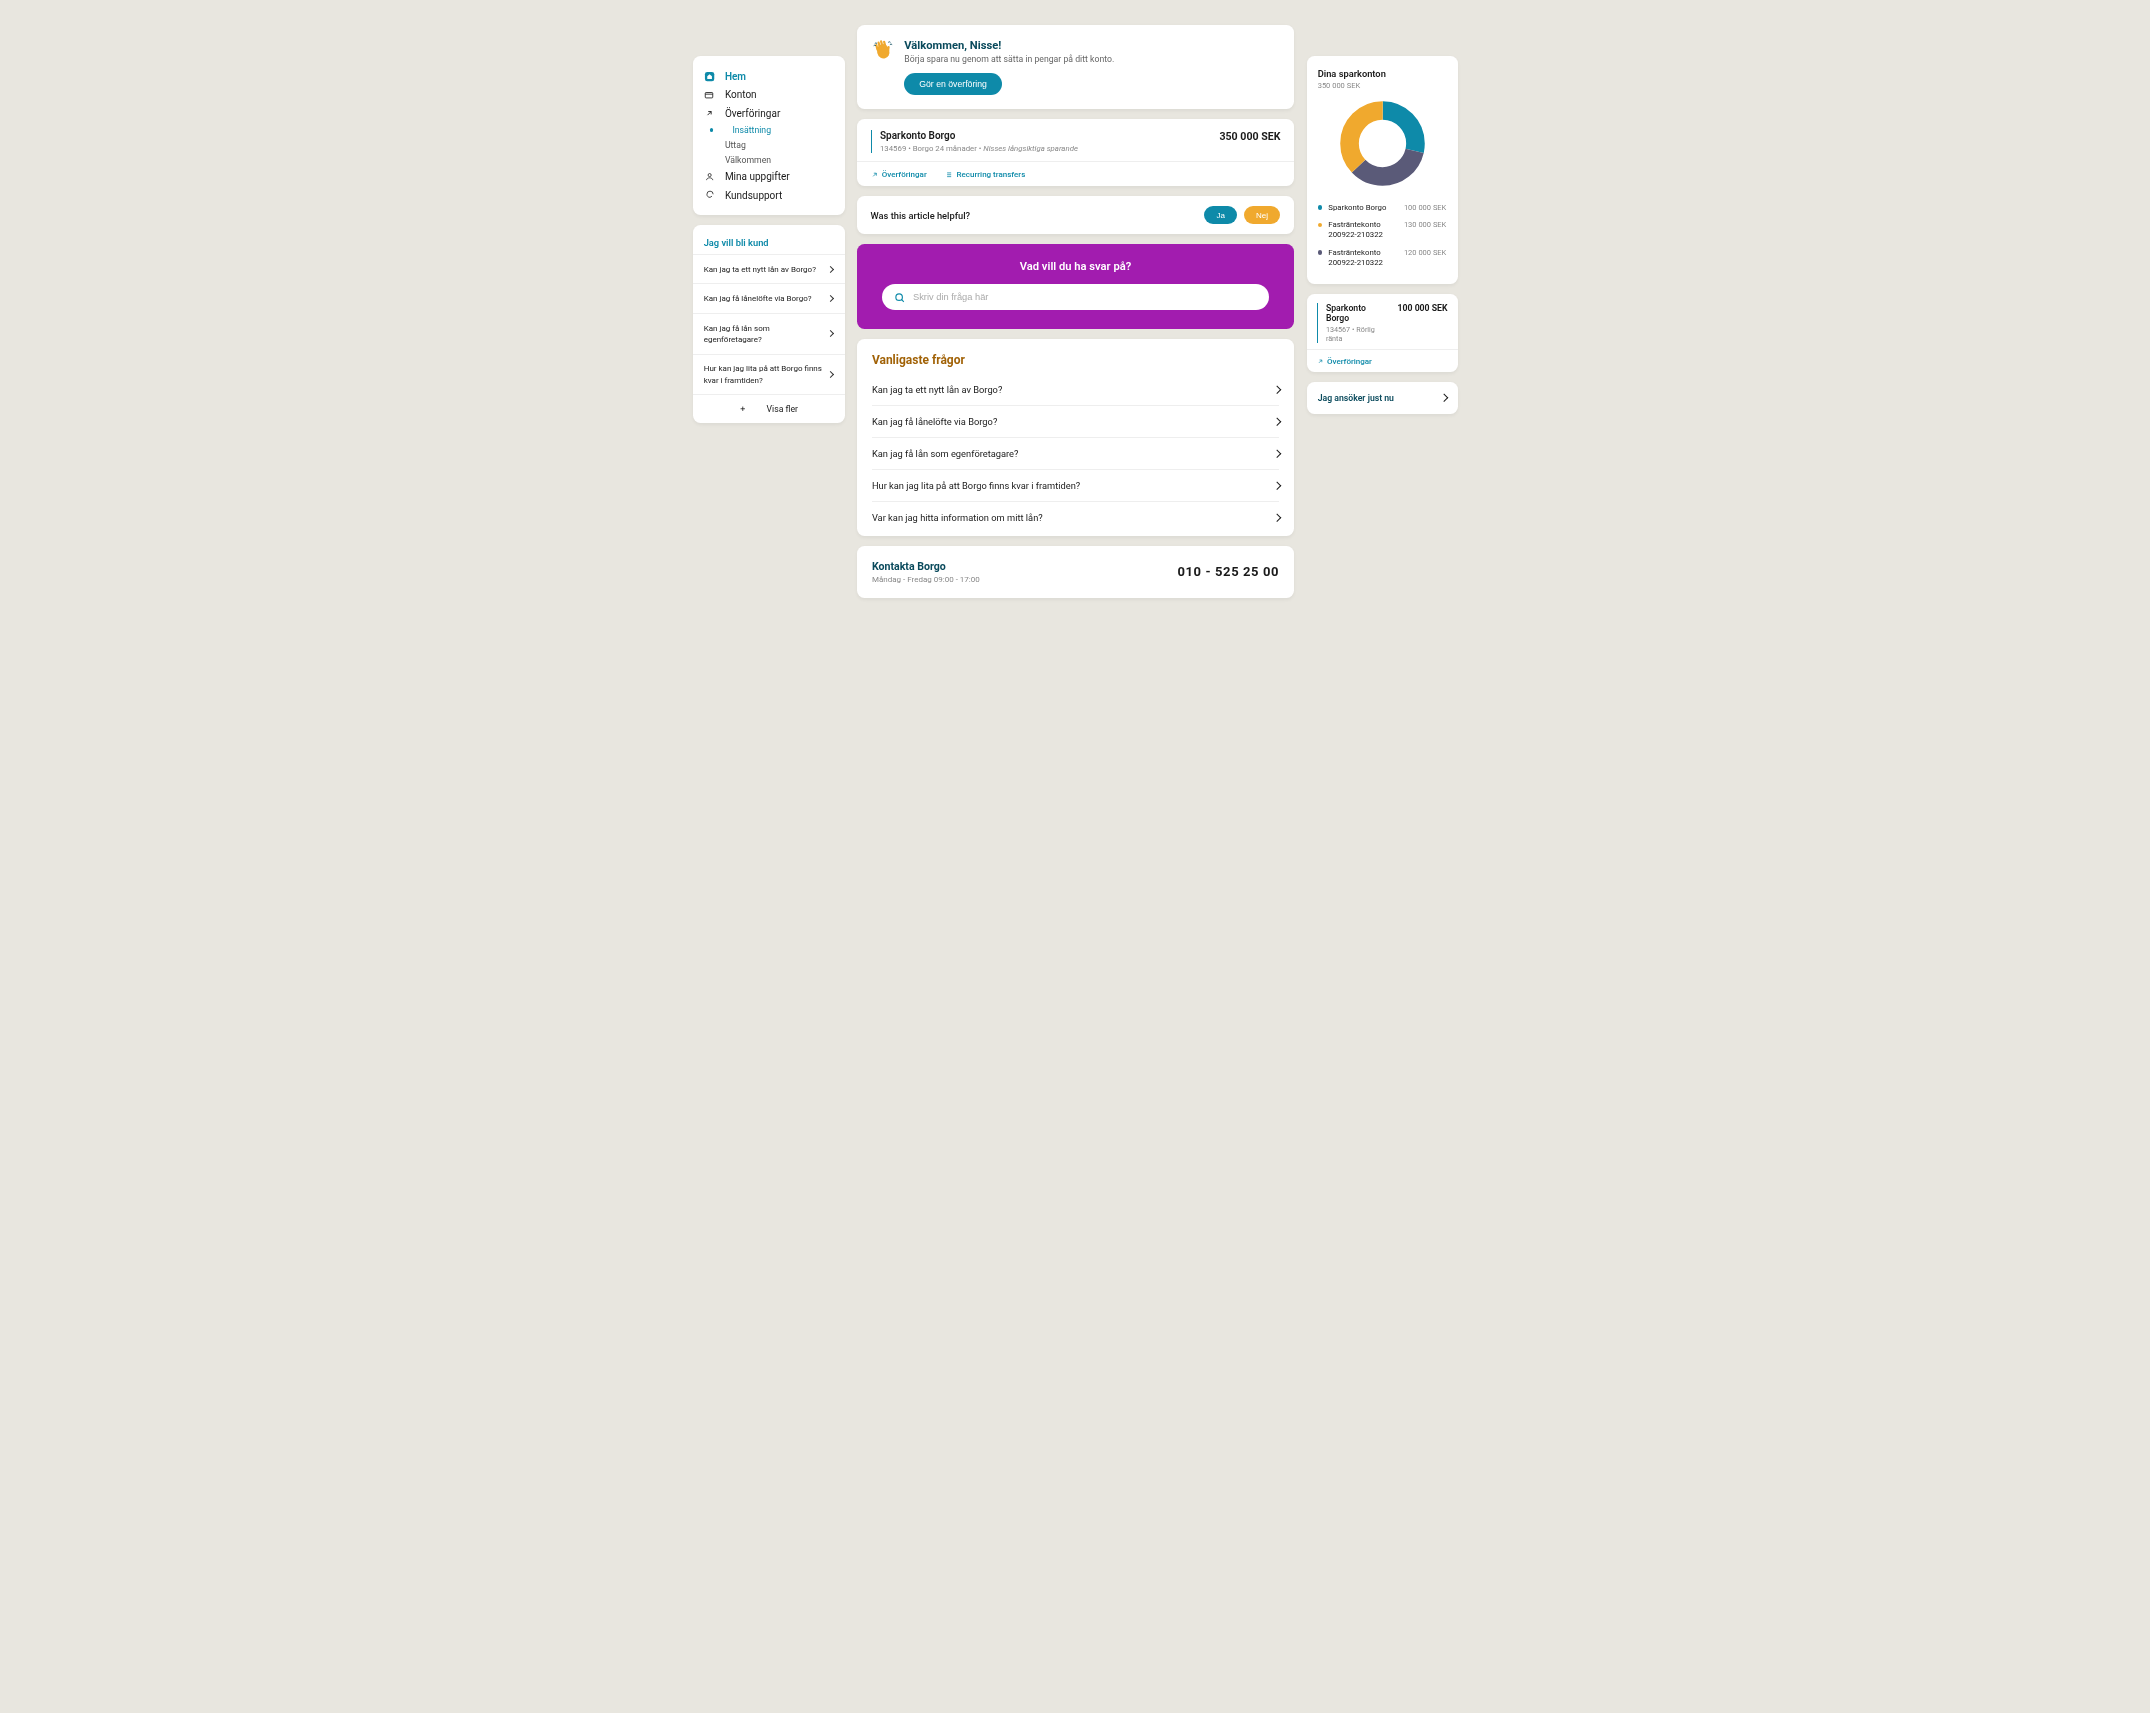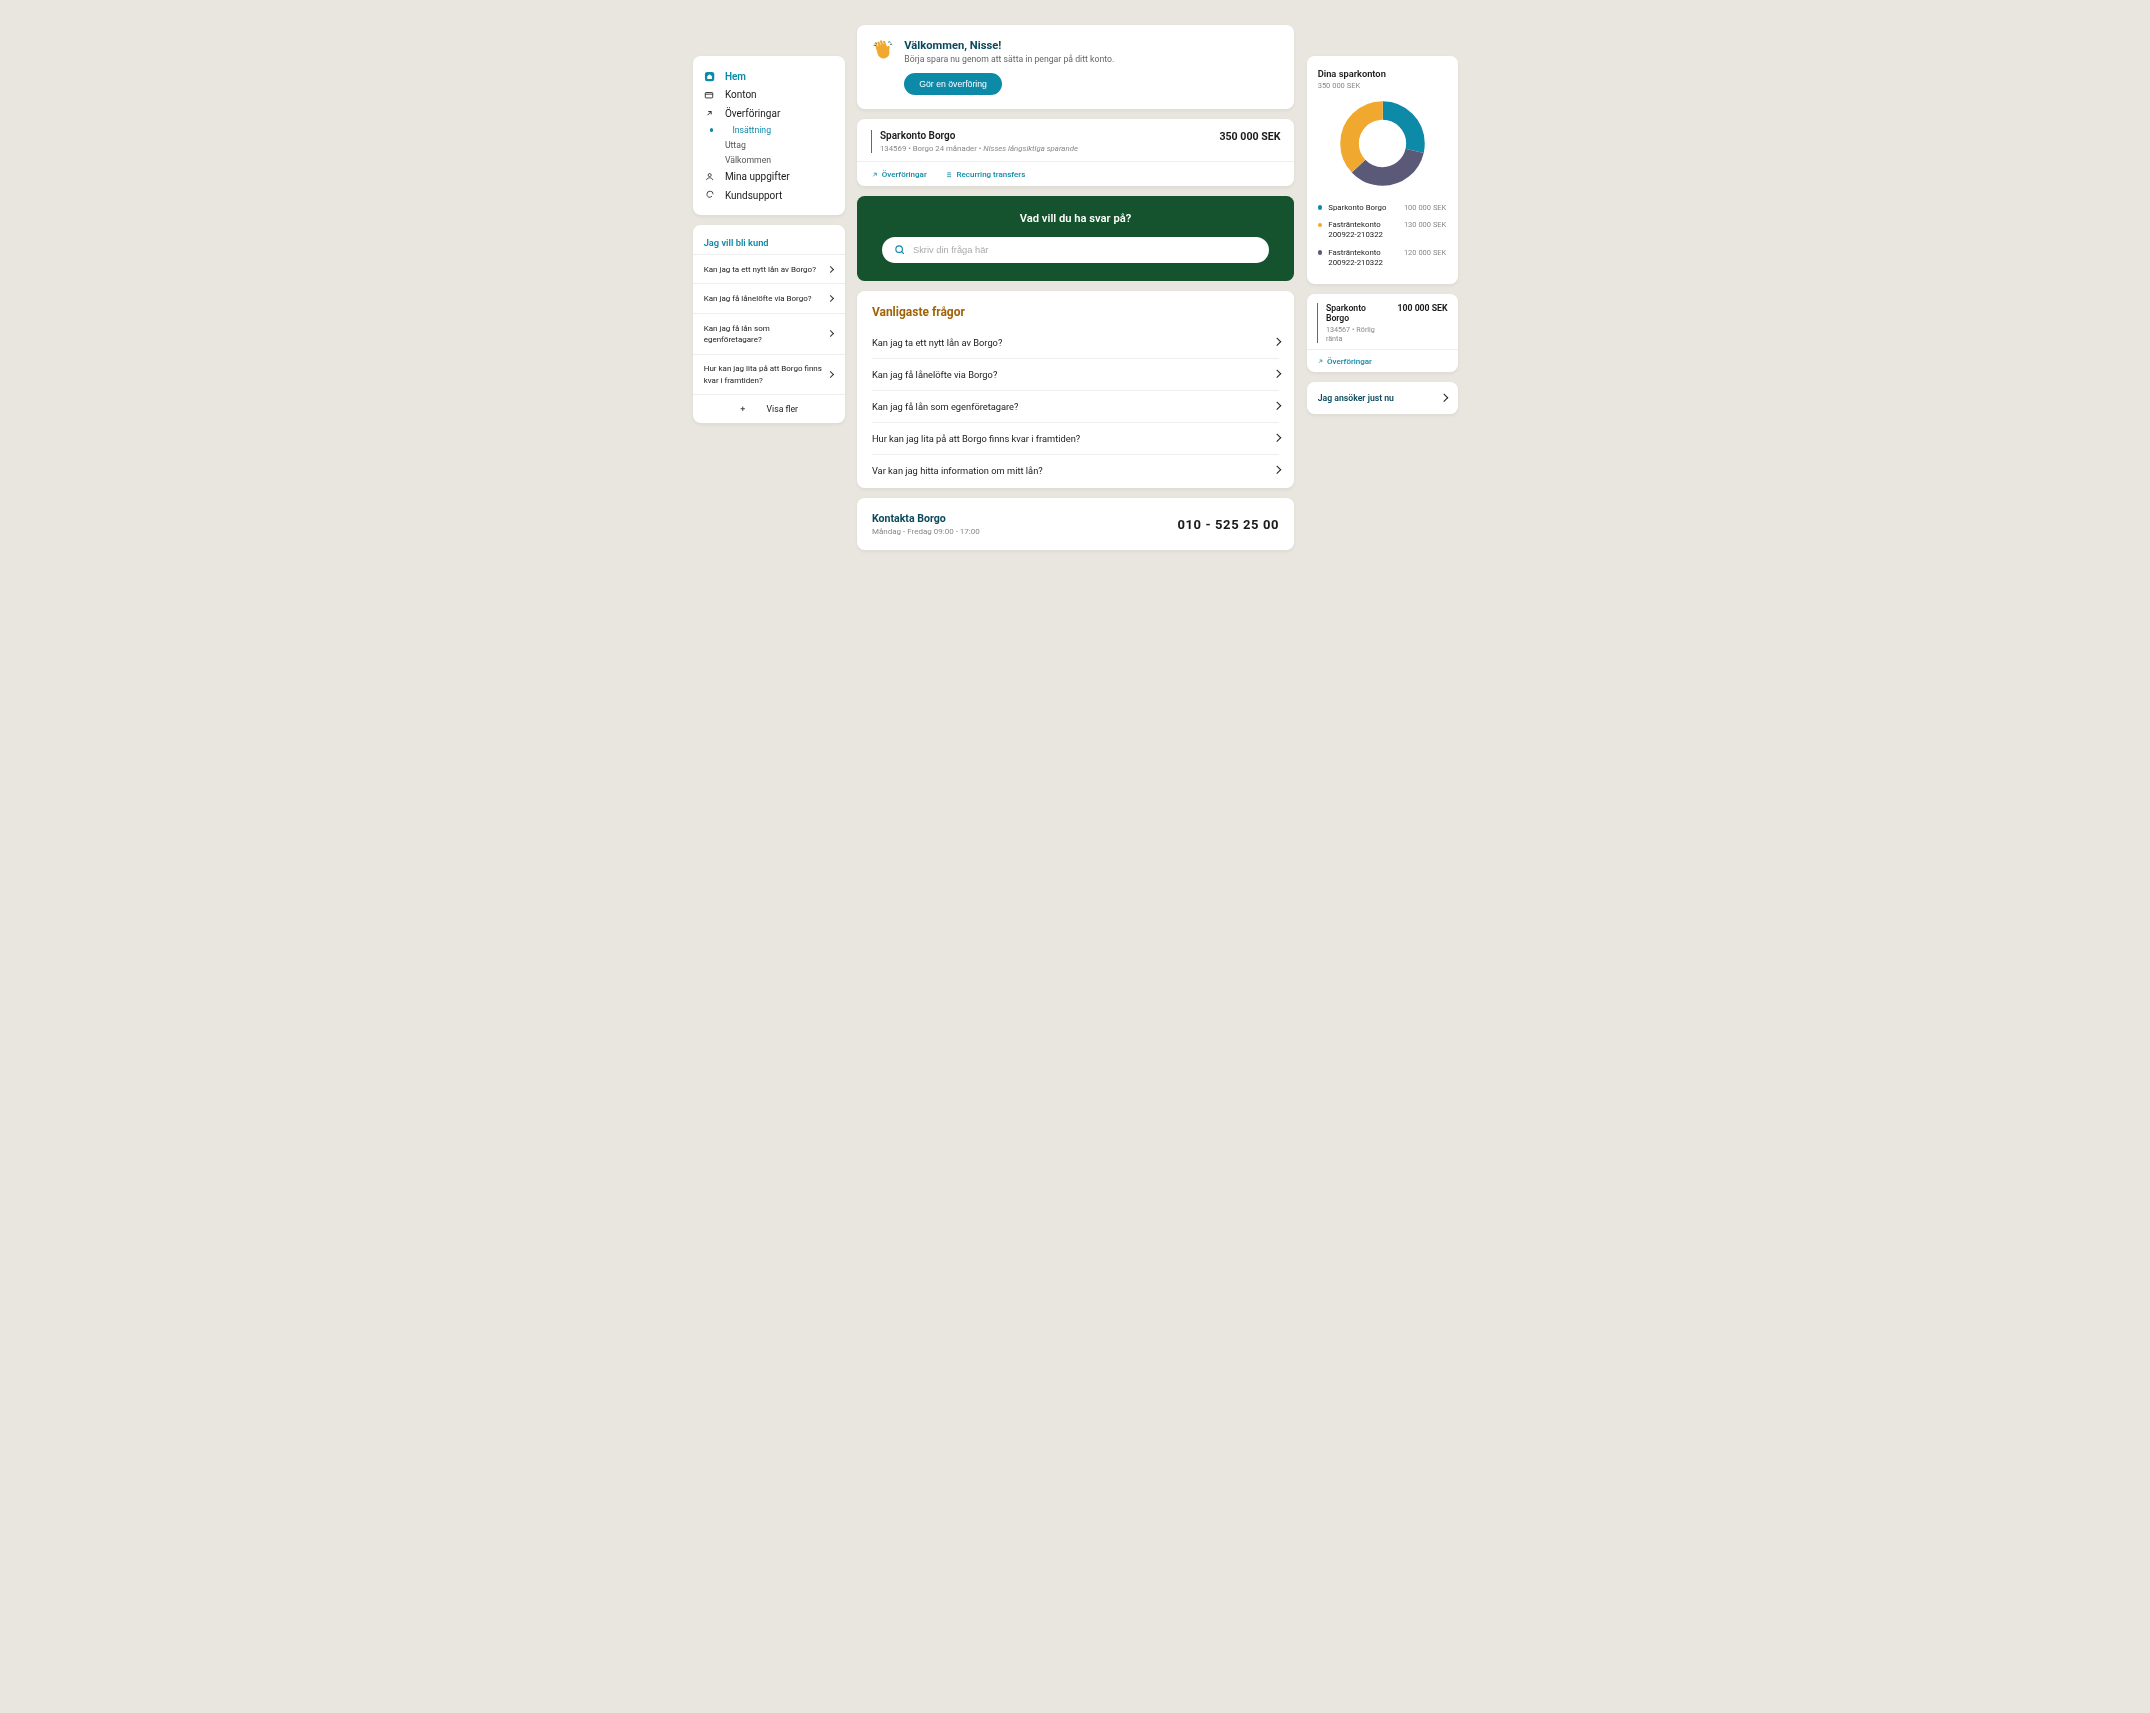--- a/index.html
+++ b/index.html
@@ -73,21 +73,21 @@
 
   
   .helpful { padding:10px 13.7px; display:flex; align-items:center; justify-content:space-between;}
   .helpful-q { font-size:9.3px; font-weight:500;}
   .helpful-btns { display:flex; gap:6.2px;}
   .pill { border:none; border-radius:622px; padding:4.4px 12.4px; font-size:8px; font-weight:500; cursor:pointer; color:#fff;}
   .pill.yes { background:#0E8AA9;}
   .pill.no { background:#f0a92e;}
 
   
-  .search-panel { background:#14532d; border-radius:7.5px; padding:16px 25px 18.7px; margin-bottom:10px;}
+  .search-panel { background:#a21caf; border-radius:7.5px; padding:16px 25px 18.7px; margin-bottom:10px;}
   .search-panel h3 { color:#fff; text-align:center; font-size:11.2px; font-weight:600; margin-bottom:11.2px;}
   .search-box { background:#fff; border-radius:622px; padding:7.5px 12.4px; display:flex; align-items:center; gap:7.5px;}
   .search-box input { border:none; outline:none; flex:1; font-size:9.3px; background:transparent;}
   .search-box input::placeholder { color:#aaa;}
 
   
   .faq-main { padding: 13.7px 15px 2.5px;}
   .faq-main h3 { color:#a16207; font-size:12px; font-weight:700; margin-bottom:7.5px;}
   .faq-main-item { padding:10px 0; border-bottom:0.6px solid #eee; display:flex; justify-content:space-between; align-items:center; font-size:9.3px; cursor:pointer;}
   .faq-main-item:last-child { border-bottom:none;}
@@ -269,20 +269,27 @@
         </div>
         <div class="acct-action">
           <svg width="8.7" height="7.5" viewBox="0 0 24 24" fill="none" stroke="#0E8AA9" stroke-width="2.5">
               <path d="M8 6h13M8 12h13M8 18h13M3 6h.01M3 12h.01M3 18h.01"></path>
             </svg>
           <span>Recurring transfers</span>
         </div>
       </div>
     </div>
 
+    <div class="card helpful">
+      <div class="helpful-q">Was this article helpful?</div>
+      <div class="helpful-btns">
+        <button class="pill yes">Ja</button>
+        <button class="pill no">Nej</button>
+      </div>
+    </div>
 
     <div class="search-panel">
       <h3>Vad vill du ha svar på?</h3>
       <div class="search-box">
         <svg width="11.2" height="11.2" viewBox="0 0 24 24" fill="none" stroke="#0E8AA9" stroke-width="2.5">
             <circle cx="11" cy="11" r="7"></circle>
             <path d="M21 21l-5-5"></path>
           </svg>
         <input type="text" placeholder="Skriv din fråga här" style="">
       </div>

